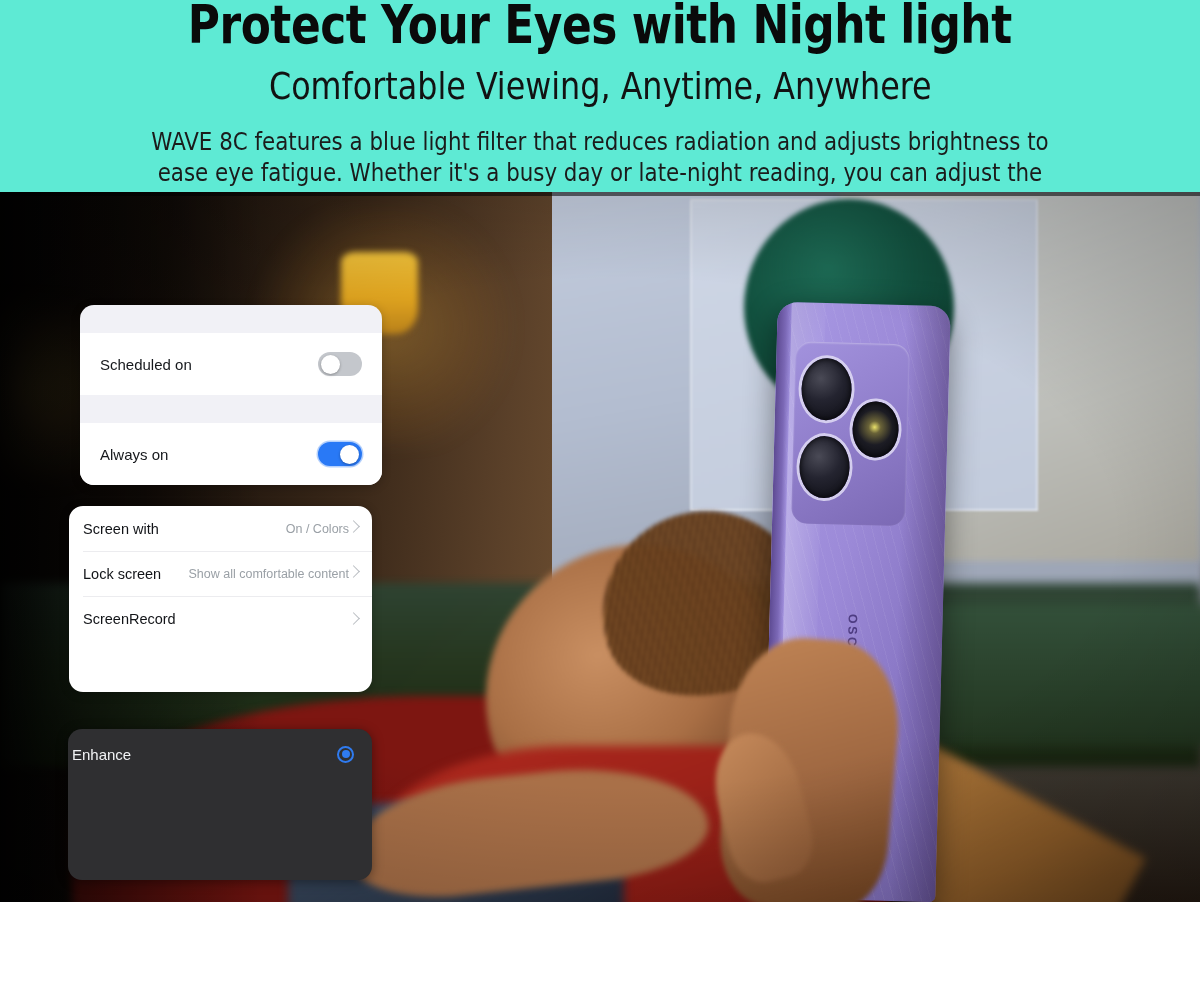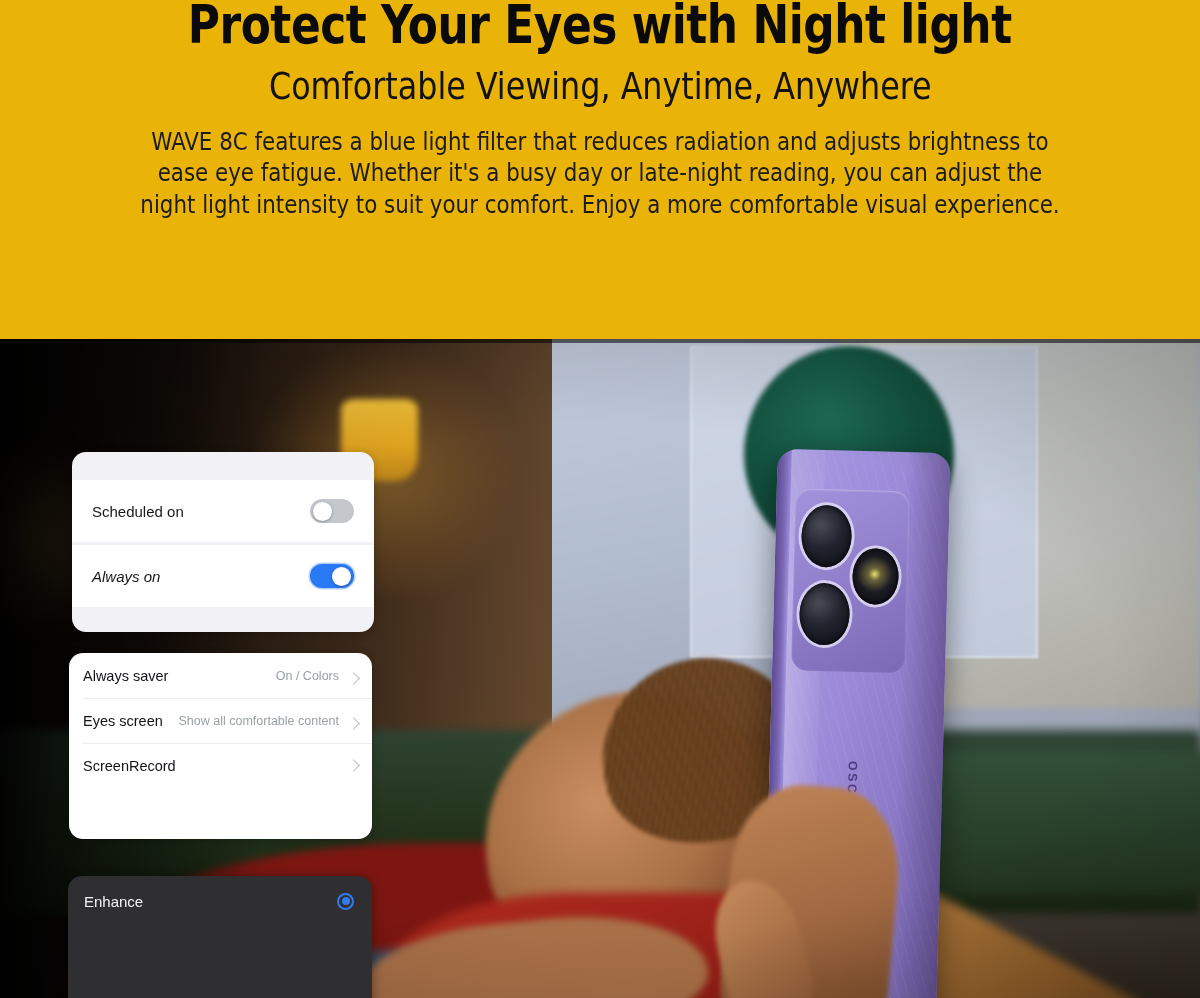--- a/index.html
+++ b/index.html
@@ -1,20 +1,20 @@
 <!DOCTYPE html>
 <html><head>
 <meta charset="utf-8">
 <style>
   * { margin:0; padding:0; box-sizing:border-box; }
   html,body { width:1200px; height:998px; background:#fff; }
   body { font-family:"Liberation Sans", sans-serif; overflow:hidden; }
 
   
-  .header { width:1200px; height:339px; background:#eab308;
+  .header { width:1200px; height:192px; background:#5eead4;
             display:flex; flex-direction:column; align-items:center;
             padding-top:0px; }
   .h-title {
      font-family:"Liberation Sans Narrow","DejaVu Sans Condensed","Liberation Sans", sans-serif;
      font-size:53px; font-weight:700; color:#0a0a0a; letter-spacing:-0.5px;
      line-height:1.0; margin-top:-2px; transform:scaleX(0.92); transform-origin:center top;
      white-space:nowrap;
   }
   .h-sub {
      font-family:"Liberation Sans Narrow","DejaVu Sans Condensed","Liberation Sans", sans-serif;
@@ -228,21 +228,21 @@
   }
   .top-dark {
      position:absolute; left:0; top:0; width:100%; height:4px;
      background:rgba(0,0,0,0.55);
   }
 
   
   .cards { position:absolute; left:0; top:0; width:100%; height:100%; }
 
   .card1 {
-     position:absolute; left:72px; top:113px; width:302px; height:180px;
+     position:absolute; left:80px; top:113px; width:302px; height:180px;
      background:#f1f1f6; border-radius:14px;
      box-shadow:0 2px 10px rgba(0,0,0,0.22);
      padding:28px 0; overflow:hidden;
   }
   .row-white {
      background:#ffffff; height:62px; display:flex; align-items:center;
      justify-content:space-between; padding:0 20px;
   }
   .row-gap { height:0px; }
   .row-label {
@@ -265,36 +265,36 @@
   }
   .c2row {
      height:45px; display:flex; align-items:center; justify-content:space-between;
      padding:0 14px 0 14px; position:relative;
   }
   .c2row + .c2row::before {
      content:""; position:absolute; left:14px; right:0; top:0; height:1px;
      background:#ececef;
   }
   .c2left { font-size:14.5px; color:#121418; font-family:"Liberation Sans", sans-serif; }
-  .c2right { display:flex; align-items:flex-end; gap:10px; }
+  .c2right { display:flex; align-items:flex-start; }
   .c2val { font-size:12.5px; color:#9aa0a6; font-family:"Liberation Sans", sans-serif; }
   .chev { width:9px; height:9px; border-right:1.6px solid #b9bdc2;
           border-top:1.6px solid #b9bdc2; transform:rotate(45deg); display:block; }
   .toggle.sm { width:40px; height:22px; border-radius:11px; }
   .toggle.sm .knob { width:17px; height:17px; top:2.5px; }
 
   .card3 {
      position:absolute; left:68px; top:537px; width:304px; height:151px;
      background:#2f2f31; border-radius:14px;
      box-shadow:0 2px 12px rgba(0,0,0,0.42);
      overflow:hidden;
   }
   .c3row {
      height:50.3px; display:flex; align-items:center; justify-content:space-between;
-     padding:0 18px 0 16px; position:relative;
+     padding:0 18px 0 4px; position:relative;
   }
   .c3row + .c3row::before {
      content:""; position:absolute; left:14px; right:0; top:0; height:1px;
      background:rgba(255,255,255,0.09);
   }
   .c3label { font-size:15px; color:#f2f3f5; font-family:"Liberation Sans", sans-serif; }
   .radio { width:17px; height:17px; border-radius:50%;
            border:2px solid #2f7bf0; position:relative; flex:none; }
   .radio.sel::after {
      content:""; position:absolute; left:2.5px; top:2.5px;
@@ -354,40 +354,40 @@
   <div class="cards">
 
     <div class="card1">
       <div class="row-white">
         <span class="row-label">Scheduled on</span>
         <span class="toggle off">
           <span class="knob"></span>
         </span>
       </div>
       <div class="row-gap"></div>
-      <div class="row-white" style="margin-top:3px;font-style:italic;">
+      <div class="row-white" style="margin-top:28px;">
         <span class="row-label">Always on</span>
         <span class="toggle on">
           <span class="knob"></span>
         </span>
       </div>
     </div>
 
     <div class="card2">
 
       <div class="c2row">
-        <span class="c2left">Always saver</span>
+        <span class="c2left">Screen with</span>
         <span class="c2right">
           <span class="c2val">On / Colors</span>
           <span class="chev"></span>
         </span>
       </div>
 
       <div class="c2row">
-        <span class="c2left">Eyes screen</span>
+        <span class="c2left">Lock screen</span>
         <span class="c2right">
           <span class="c2val">Show all comfortable content</span>
           <span class="chev"></span>
         </span>
       </div>
 
       <div class="c2row">
         <span class="c2left">ScreenRecord</span>
         <span class="c2right">
           <span class="c2val"></span>

